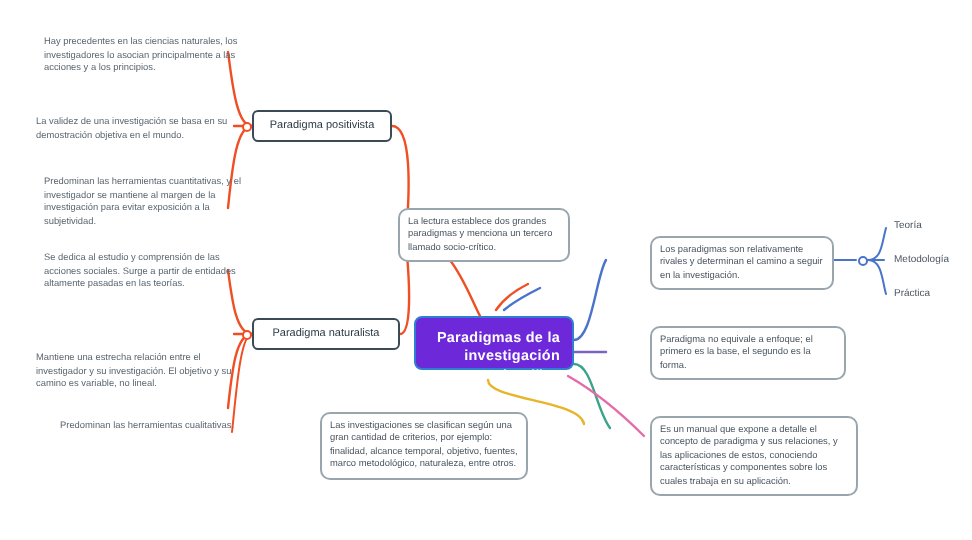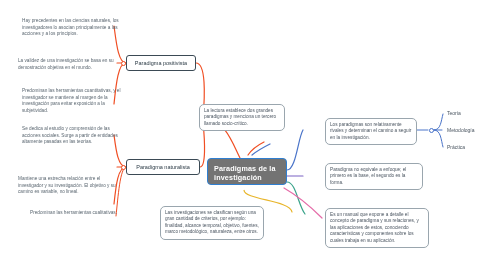--- a/index.html
+++ b/index.html
@@ -21,28 +21,28 @@
     left: 0; top: 0;
     width: 486px;
     height: 270px;
     pointer-events: none;
   }
 
   
   .central-node {
     position: absolute;
     box-sizing: border-box;
-    background: #737373;
+    background: #6d28d9;
     border: 1px solid #2f7fd1;
     border-radius: 4px;
     color: #ffffff;
     font-weight: bold;
     font-size: 7.2px;
     line-height: 9.4px;
-    text-align: left;
+    text-align: right;
     padding: 5px 6px;
     letter-spacing: 0.15px;
   }
 
   
   .branch-node {
     position: absolute;
     box-sizing: border-box;
     background: #ffffff;
     border: 1px solid #3b4a55;

